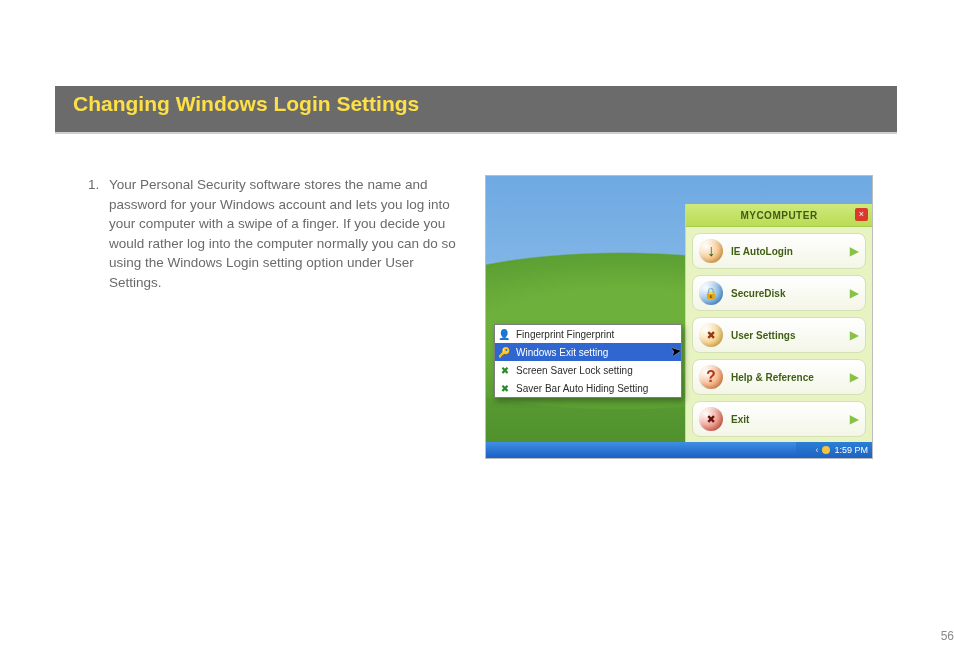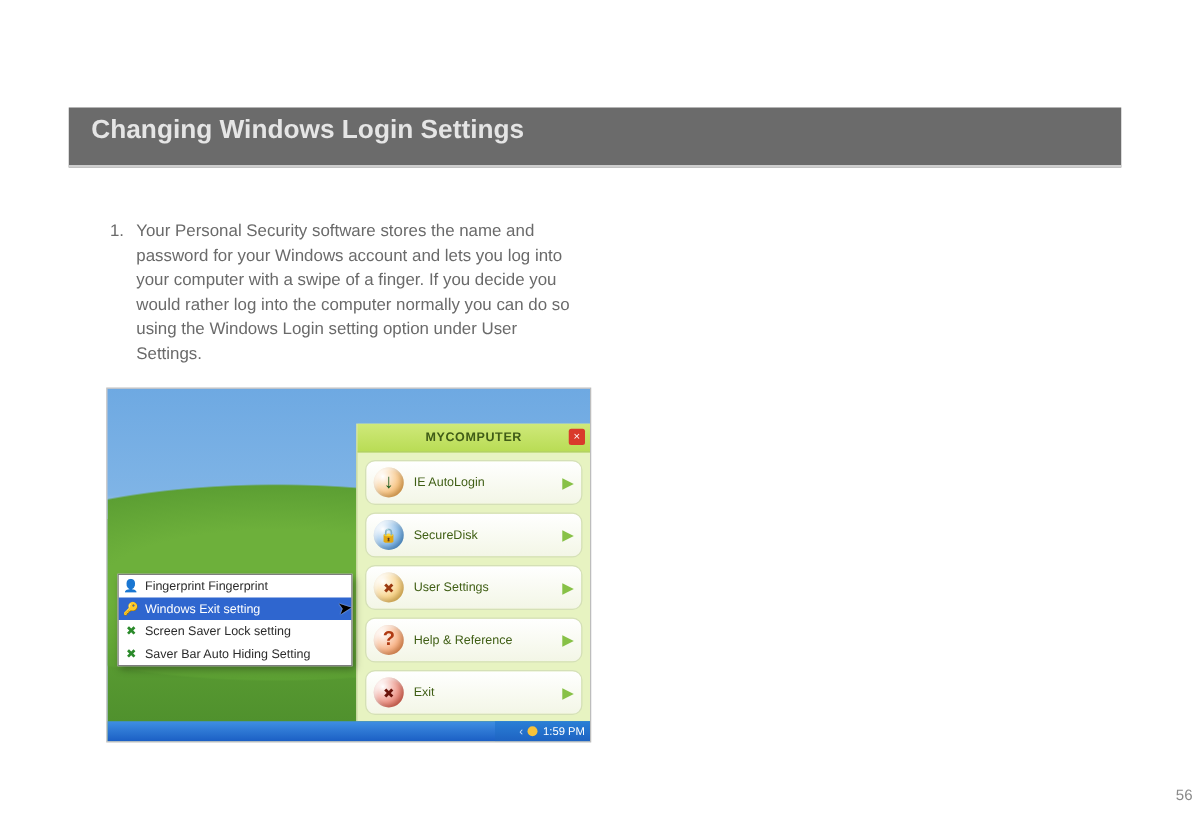--- a/index.html
+++ b/index.html
@@ -25,30 +25,29 @@
     height: 46px;
     background: #6b6b6b;
     display: flex;
     align-items: center;
     border-bottom: 2px solid #cfcfcf;
   }
   .title-bar h1 {
     margin: 0 0 10px 18px;
     font-size: 21px;
     font-weight: bold;
-    color: #e5e5e5;
+    color: #fde047;
   }
   .body-row {
     position: absolute;
     left: 85px;
     top: 175px;
     width: 790px;
     display: flex;
     gap: 18px;
-    flex-direction: column;
   }
   .text-col {
     width: 382px;
     font-size: 13.5px;
     line-height: 1.45;
     color: #6a6a6a;
   }
   .text-col ol {
     margin: 0;
     padding-left: 18px;
@@ -129,21 +128,21 @@
     width: 24px;
     height: 24px;
     border-radius: 50%;
     flex: none;
     margin-right: 8px;
     box-shadow: inset -2px -2px 4px rgba(0,0,0,0.2), inset 2px 2px 3px rgba(255,255,255,0.6);
     display:flex;align-items:center;justify-content:center;
   }
   .sb-label {
     font-size: 10px;
-    font-weight: normal;
+    font-weight: bold;
     color: #3f5e14;
     flex: 1;
   }
   .sb-chev {
     color: #87c146;
     font-size: 12px;
   }
   
   .ctxmenu {
     position: absolute;

